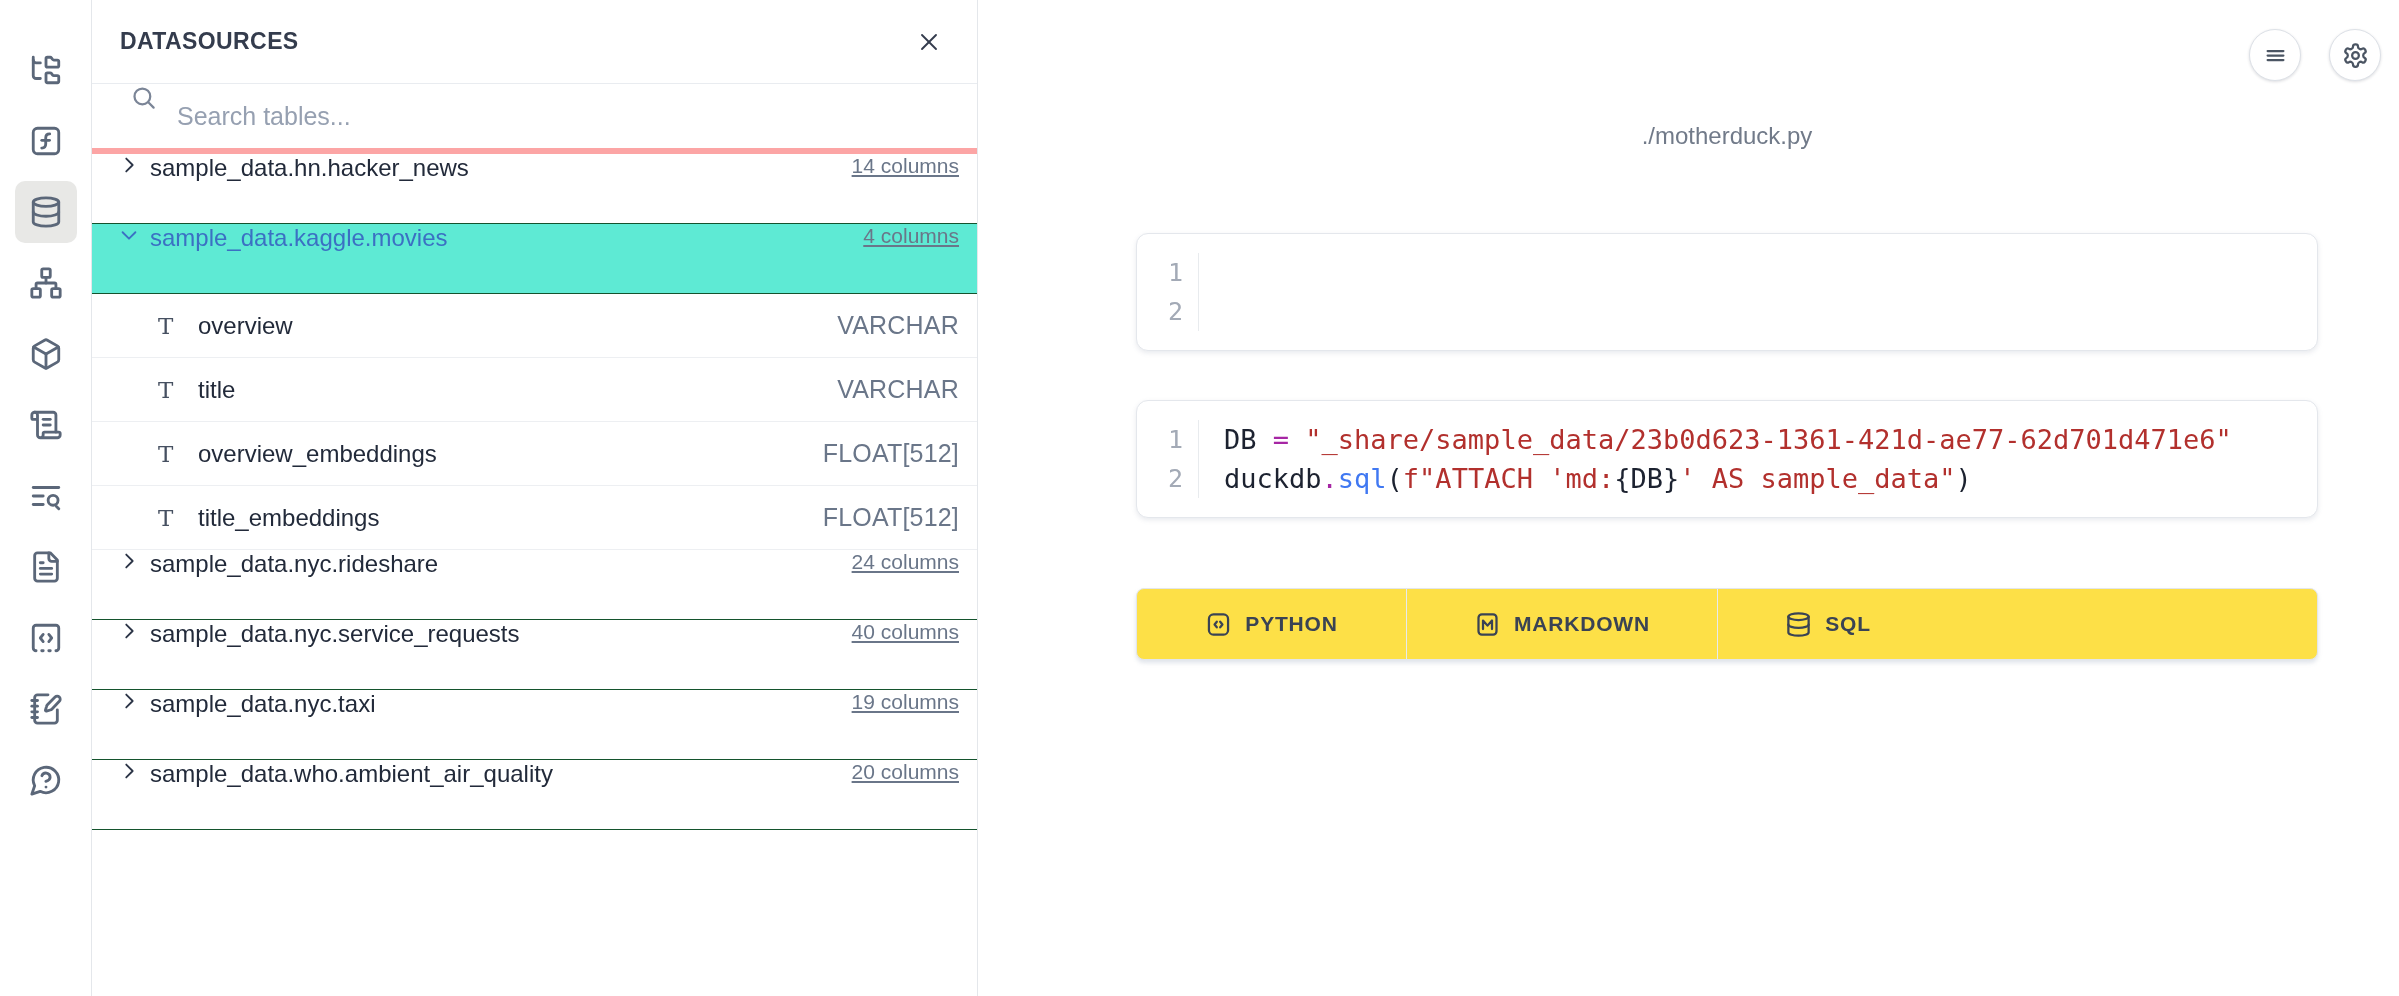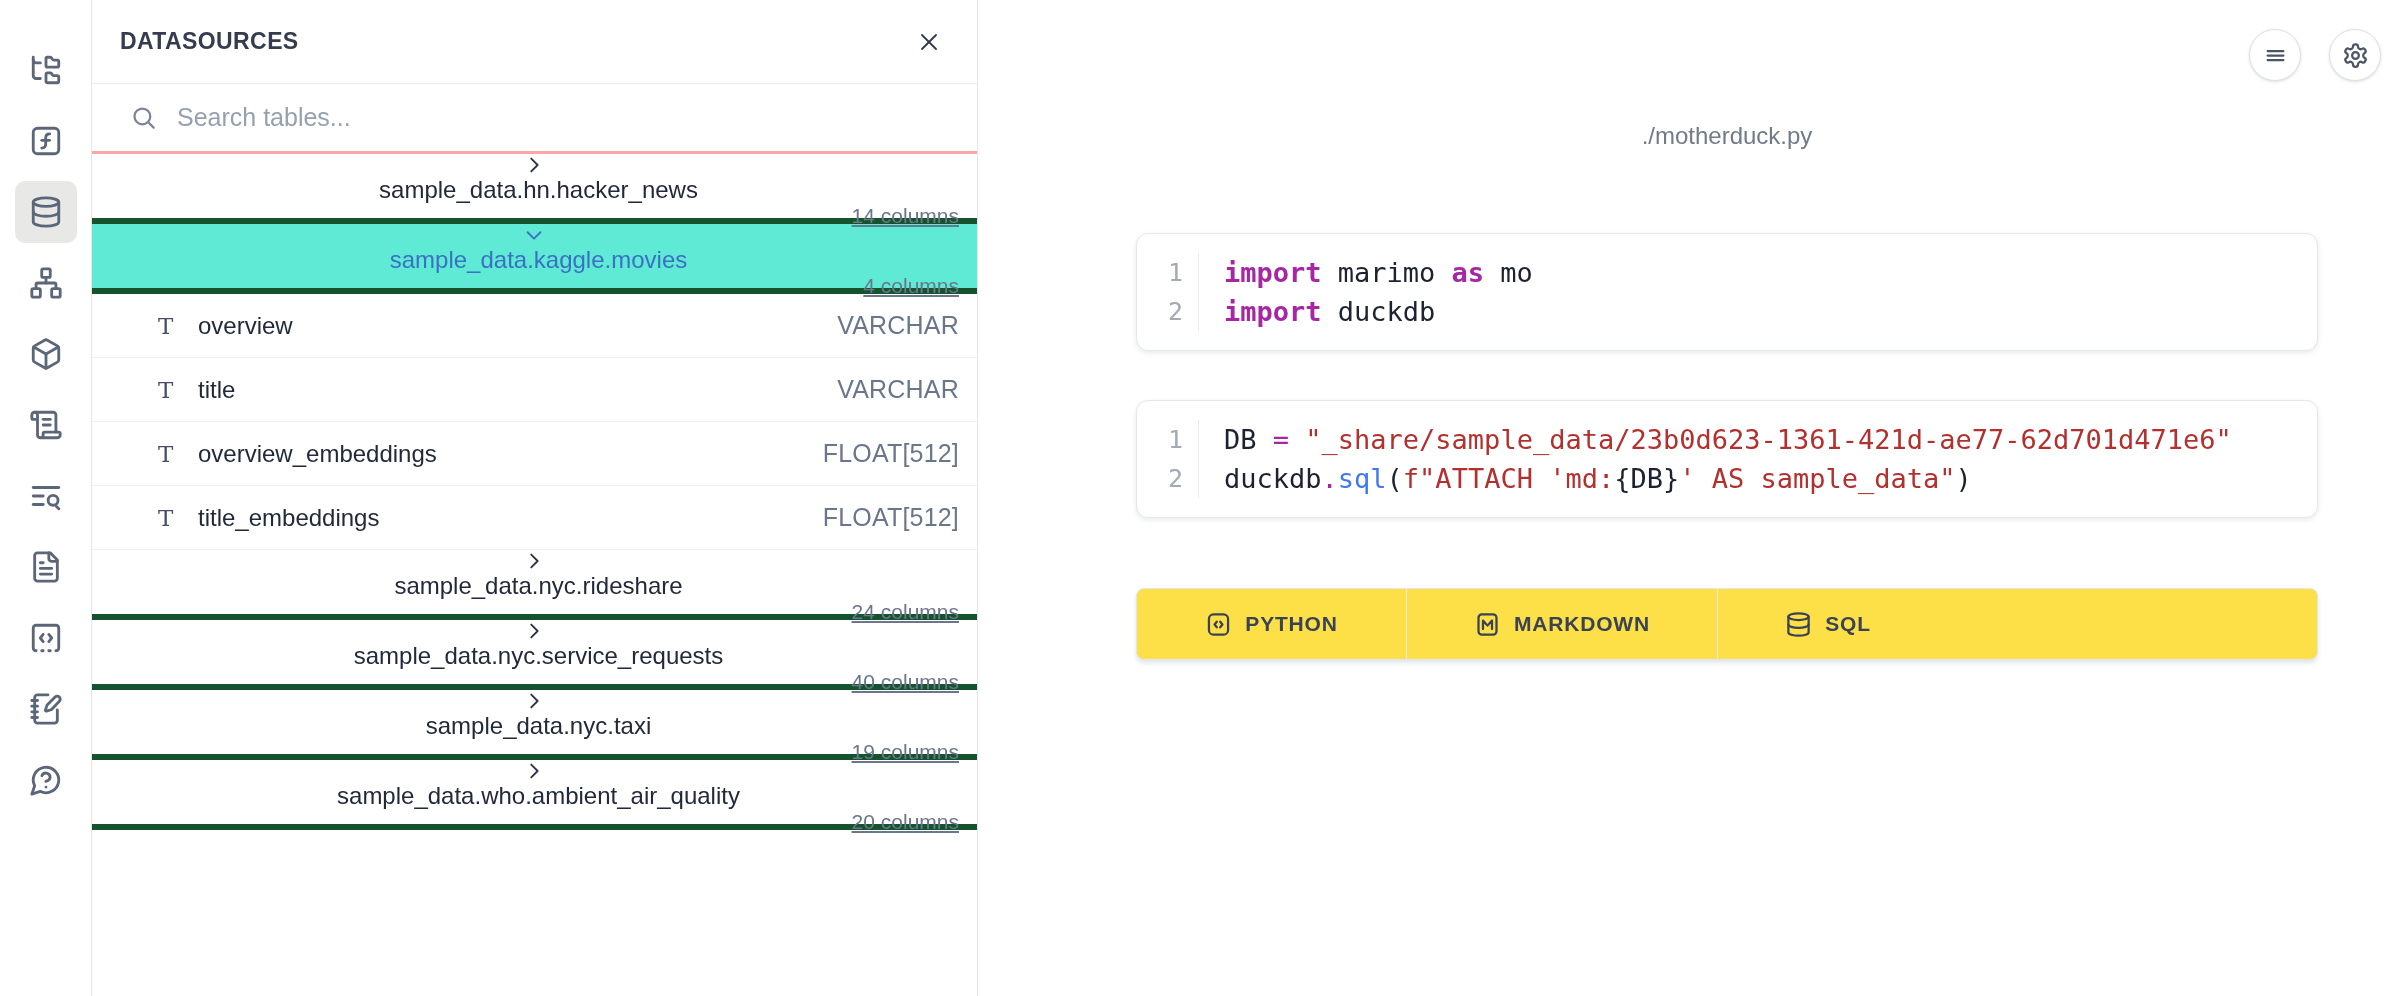--- a/index.html
+++ b/index.html
@@ -18,29 +18,29 @@
   
   .panel { position:absolute; left:92px; top:0; width:886px; height:996px;
            background:#fff; border-right:1px solid #e4e7eb; }
   .panel-header { height:84px; display:flex; align-items:center; padding:0 26px 0 28px;
                   border-bottom:1px solid #e9ecf0; }
   .panel-title { font-size:23px; font-weight:700; letter-spacing:.4px; color:#343c4d; flex:1; }
   .close-btn { width:44px; height:44px; background:none; border:none; cursor:pointer;
                display:flex; align-items:center; justify-content:center; color:#343c4d; }
   .close-btn .icon { width:28px; height:28px; }
 
-  .search-row { height:70px; display:flex; align-items:center; padding:0 20px 0 38px;
-                border-bottom:3px solid #fca5a5; }
+  .search-row { height:70px; display:flex; padding:0 20px 0 38px;
+                border-bottom:6px solid #fca5a5; }
   .search-row .icon { width:27px; height:27px; color:#7b8597; margin-right:20px; flex:none; }
   .search-row input { flex:1; border:none; outline:none; font-size:25px; color:#2a3344;
                       font-family:"Liberation Sans", sans-serif; background:transparent; }
   .search-row input::placeholder { color:#96a0b1; }
 
-  .tbl-row { height:70px; display:flex; align-items:center; padding:0 18px 0 26px;
-             border-bottom:6px solid #14532d; cursor:pointer;flex-direction:column; }
+  .tbl-row { height:70px; display:flex; padding:0 18px 0 26px;
+             border-bottom:1px solid #14532d; cursor:pointer; }
   .tbl-row .chev { width:22px; height:22px; margin-right:10px; color:#2b3446; flex:none; display:flex; }
   .tbl-name { font-size:24px; color:#222a3a; }
   .tbl-count { margin-left:auto; font-size:21px; color:#6a7689;text-decoration:underline; }
   .tbl-row.selected { background:#5eead4; }
   .tbl-row.selected .tbl-name, .tbl-row.selected .chev { color:#3b70c3; }
 
   .col-row { height:64px; display:flex; align-items:center; padding:0 18px 0 66px;
              border-bottom:1px solid #edeff2; cursor:pointer; }
   .type-ic { width:28px; font-family:"DejaVu Serif", serif; font-size:23px; color:#465061;
              margin-right:12px; flex:none; }
@@ -323,21 +323,20 @@
   </button>
 
   <div class="file-title">./motherduck.py</div>
 
   <div id="cells">
       <section class="cell" id="cell-0">
         <div class="gutter">
           <div>1</div>
           <div>2</div>
         </div>
-        <div class="codearea"><div><span class="tok-kw">import</span><span class="tok-pl"> marimo </span><span class="tok-kw">as</span><span class="tok-pl"> mo</span></div><div><span class="tok-kw">import</span><span class="tok-pl"> duckdb</span></div></div>
       </section>
       <section class="cell" id="cell-1">
         <div class="gutter">
           <div>1</div>
           <div>2</div>
         </div>
         <div class="codearea"><div><span class="tok-pl">DB </span><span class="tok-op">=</span><span class="tok-pl"> </span><span class="tok-str">"_share/sample_data/23b0d623-1361-421d-ae77-62d701d471e6"</span></div><div><span class="tok-pl">duckdb</span><span class="tok-op">.</span><span class="tok-fn">sql</span><span class="tok-pl">(</span><span class="tok-str">f"ATTACH 'md:</span><span class="tok-pl">{DB}</span><span class="tok-str">' AS sample_data"</span><span class="tok-pl">)</span></div></div>
       </section>
     </div>
 

